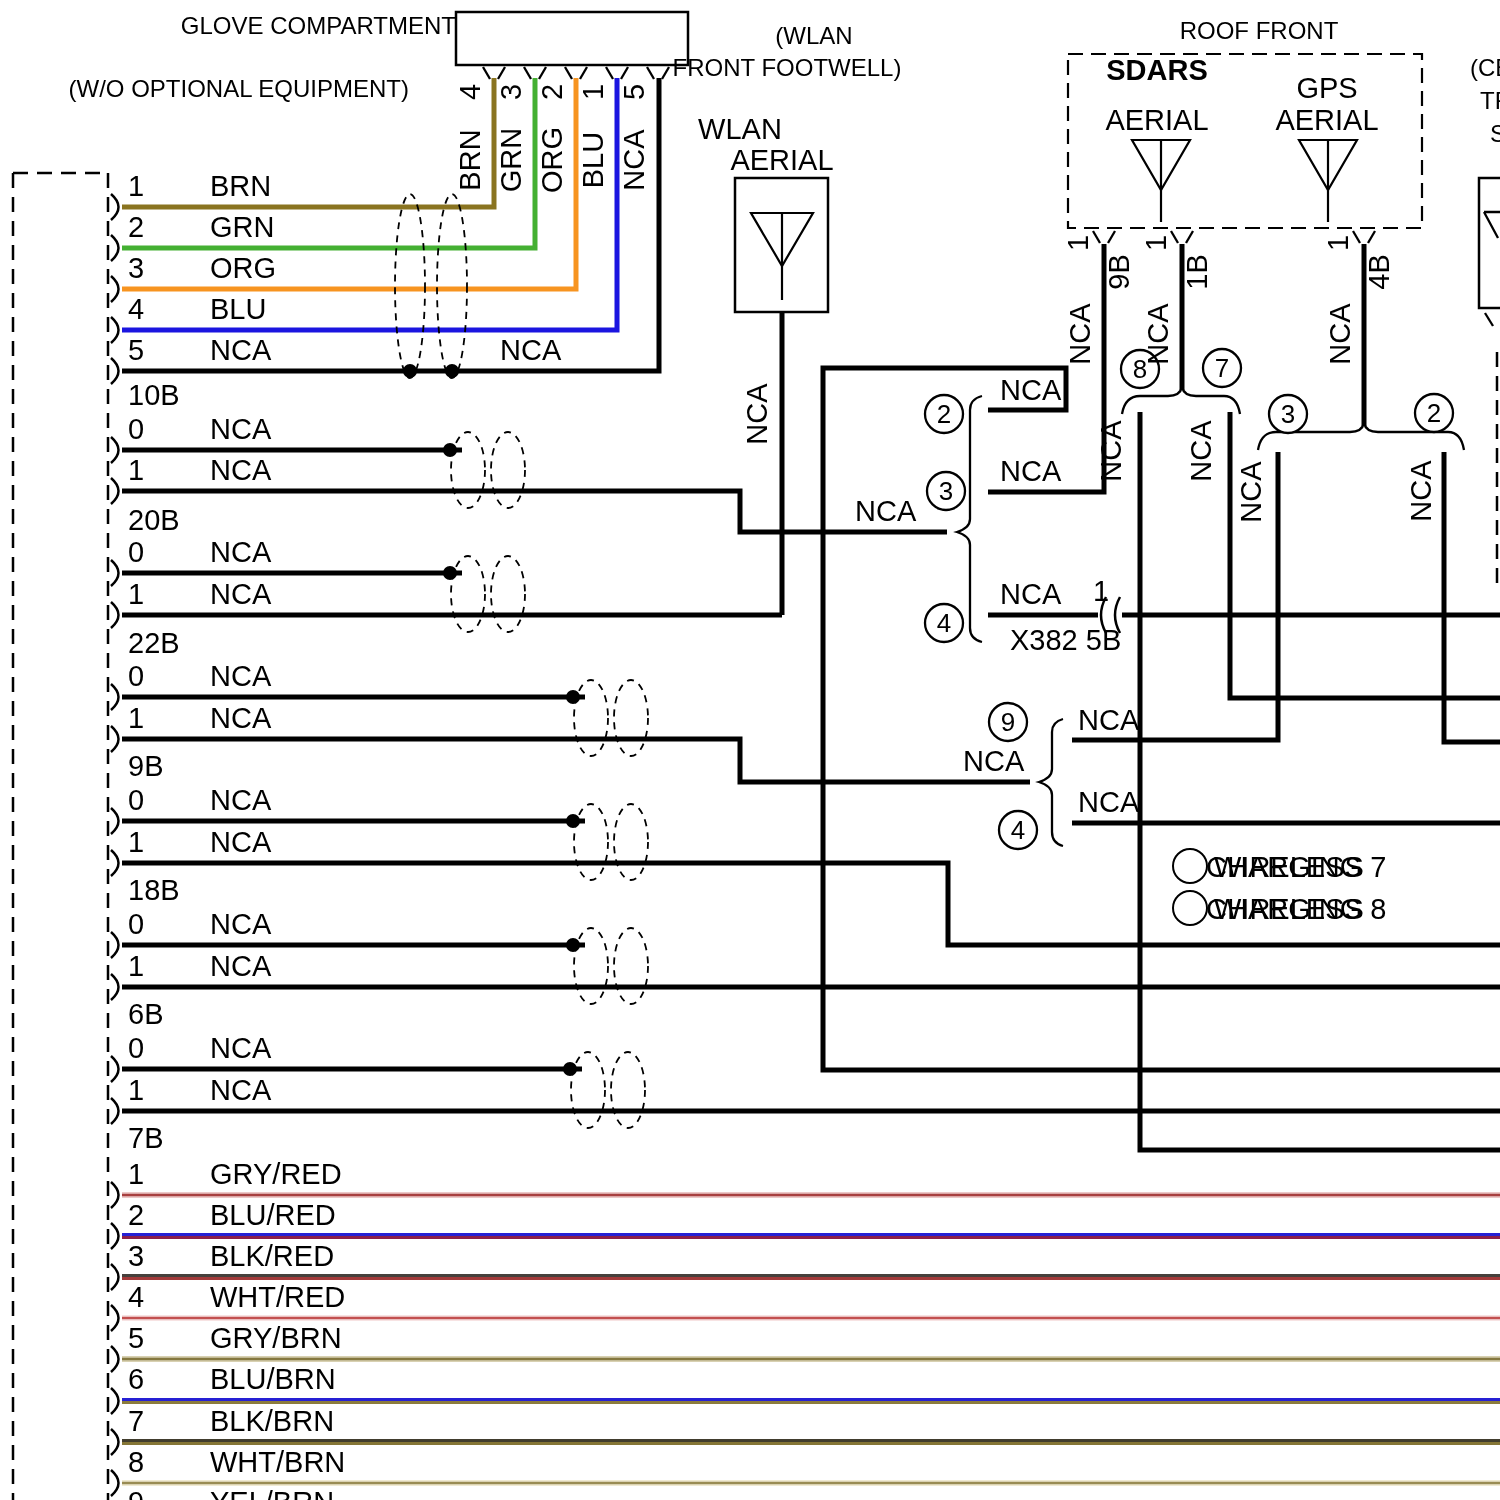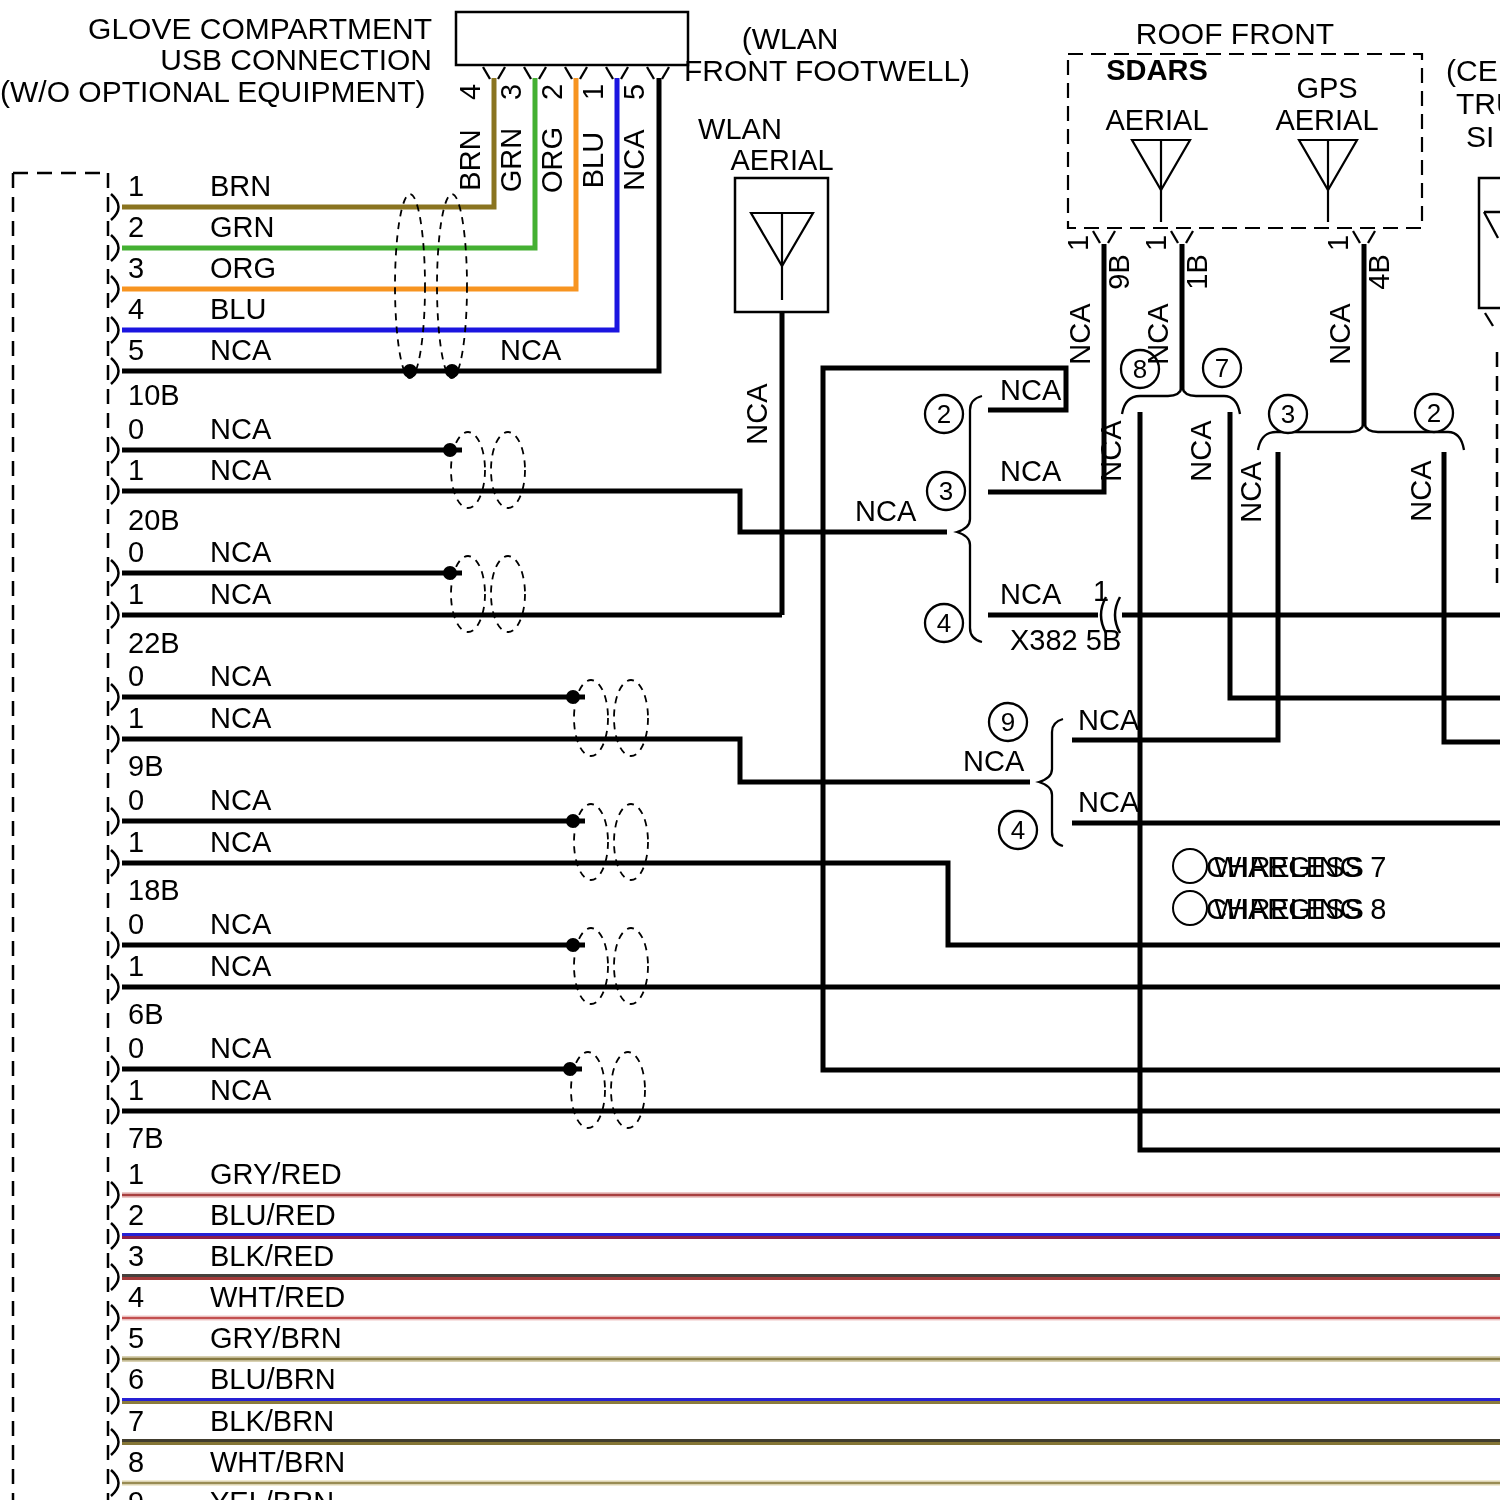--- a/index.html
+++ b/index.html
@@ -1,20 +1,20 @@
 <!DOCTYPE html>
 <html><head>
 <meta charset="utf-8">
 <style>
   html,body{margin:0;padding:0;background:#fff;}
   #canvas{position:relative;width:1500px;height:1500px;background:#fff;overflow:hidden;
           font-family:"Liberation Sans",sans-serif;color:#000;}
   #diag{position:absolute;left:0;top:0;}
   .t{position:absolute;white-space:nowrap;line-height:1;font-size:29px;}
-  .t30{font-size:30px;}
+  .t30{font-size:24px;margin-left:24px;}
   .right{text-align:right;}
   .ctr{transform:translateX(-50%);}
   svg text{font-family:"Liberation Sans",sans-serif;fill:#000;}
 </style>
 </head>
 <body>
 
 <div id="canvas">
   <svg id="diag" width="1500" height="1500" viewBox="0 0 1500 1500">
       <rect x="456" y="12" width="232" height="53" fill="#fff" stroke="#000000" stroke-width="2.5"></rect>
@@ -261,25 +261,24 @@
       <text x="1168" y="334" font-size="29" text-anchor="middle" transform="rotate(-90 1168 334)">NCA</text>
       <text x="1350" y="334" font-size="29" text-anchor="middle" transform="rotate(-90 1350 334)">NCA</text>
       <text x="767" y="414" font-size="29" text-anchor="middle" transform="rotate(-90 767 414)">NCA</text>
       <text x="1121" y="451" font-size="29" text-anchor="middle" transform="rotate(-90 1121 451)">NCA</text>
       <text x="1211" y="451" font-size="29" text-anchor="middle" transform="rotate(-90 1211 451)">NCA</text>
       <text x="1261" y="492" font-size="29" text-anchor="middle" transform="rotate(-90 1261 492)">NCA</text>
       <text x="1431" y="491" font-size="29" text-anchor="middle" transform="rotate(-90 1431 491)">NCA</text>
     </svg>
 
   <div class="t t30 right" style="left:0;top:14px;width:432px;">GLOVE COMPARTMENT</div>
-  <div class="t t30 right" style="left:0;top:45px;width:432px;">USB CONNECTION</div>
   <div class="t t30 right" style="left:0;top:77px;width:385px;">(W/O OPTIONAL EQUIPMENT)</div>
 
   <div class="t t30 ctr" style="left:790px;top:24px;">(WLAN</div>
-  <div class="t t30 ctr" style="left:827px;top:56px;">FRONT FOOTWELL)</div>
+  <div class="t t30 ctr" style="left:763px;top:56px;">FRONT FOOTWELL)</div>
 
   <div class="t ctr" style="left:740px;top:115px;">WLAN</div>
   <div class="t ctr" style="left:782px;top:146px;">AERIAL</div>
 
   <div class="t t30 ctr" style="left:1235px;top:19px;">ROOF FRONT</div>
   <div class="t ctr" style="left:1157px;top:56px;font-weight:bold;">SDARS</div>
   <div class="t ctr" style="left:1157px;top:106px;">AERIAL</div>
   <div class="t ctr" style="left:1327px;top:74px;text-align:center;">GPS</div>
   <div class="t ctr" style="left:1327px;top:106px;">AERIAL</div>
 

